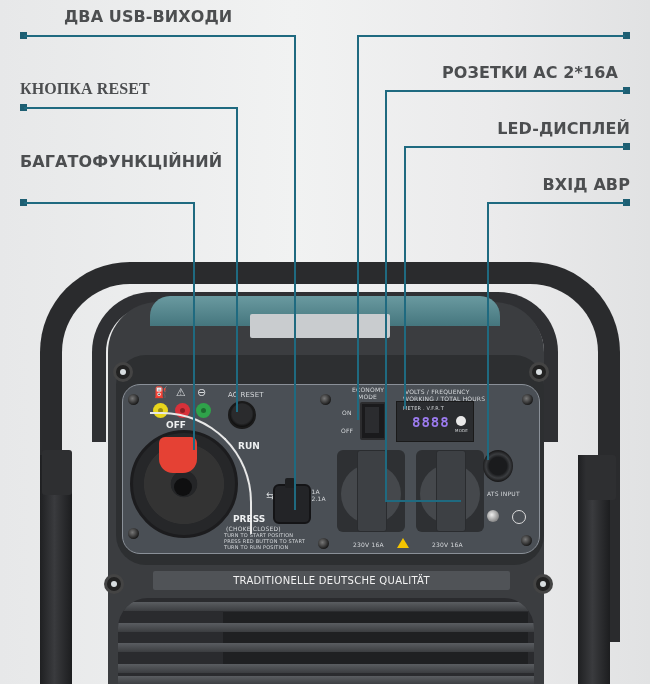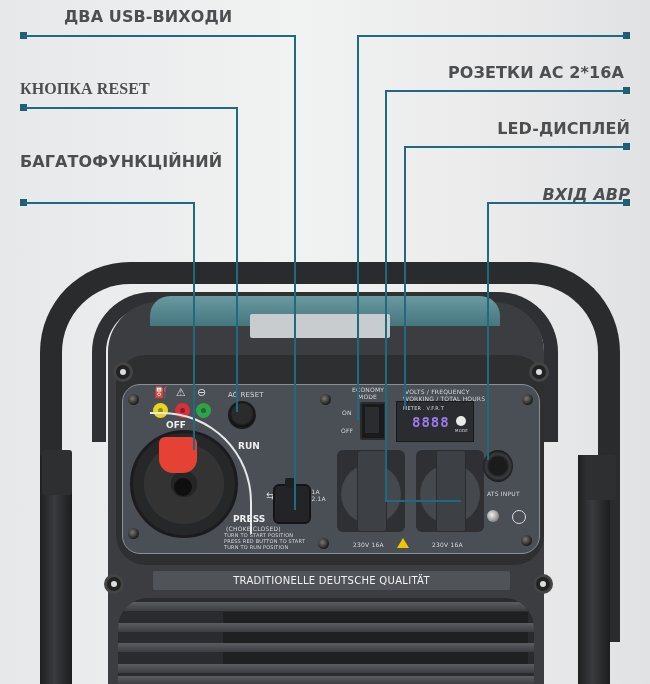--- a/index.html
+++ b/index.html
@@ -232,16 +232,16 @@
   <div class="line" style="left:404px; top:146px; width:2px; height:263px;"></div>
 
   <div class="marker" style="left:623px; top:199px;"></div>
   <div class="line" style="left:487px; top:202px; width:138px; height:2px;"></div>
   <div class="line" style="left:487px; top:202px; width:2px; height:258px;"></div>
 
   <div class="label" style="left:28px; top:6px;margin-left:36px;">ДВА USB-ВИХОДИ</div>
   <div class="label" style="left:20px; top:78px;font-family:Liberation Serif, serif;">КНОПКА RESET</div>
   <div class="label" style="left:20px; top:151px;">БАГАТОФУНКЦІЙНИЙ</div>
 
-  <div class="label right" style="right:26px; top:62px;margin-left:16px;">РОЗЕТКИ АС 2*16А</div>
+  <div class="label right" style="right:32px; top:62px;margin-left:16px;">РОЗЕТКИ АС 2*16А</div>
   <div class="label right" style="right:20px; top:118px;">LED-ДИСПЛЕЙ</div>
-  <div class="label right" style="right:20px; top:184px;font-style:italic;">ВХІД АВР</div>
+  <div class="label right" style="right:20px; top:174px;">ВХІД АВР</div>
 </div>
 
 </body></html>

